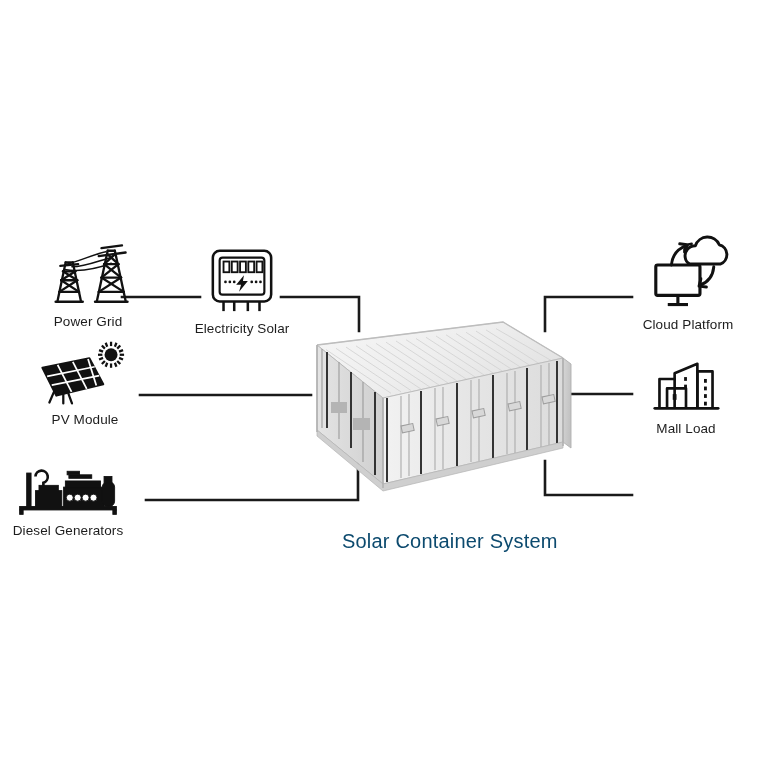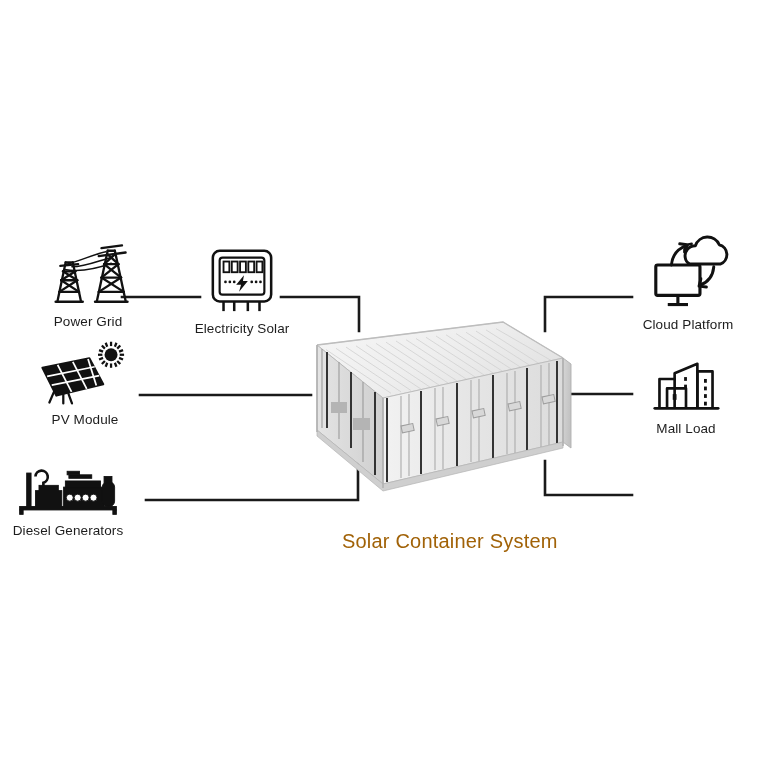--- a/index.html
+++ b/index.html
@@ -32,21 +32,21 @@
     margin-top: 6px;
     font-size: 13.5px;
     color: #1d1d1d;
     font-family: "Liberation Sans", sans-serif;
     white-space: nowrap;
     letter-spacing: 0.1px;
   }
   .sys-title {
     position: absolute;
     font-size: 20px;
-    color: #a16207;
+    color: #0c4a6e;
     font-family: "Liberation Sans", sans-serif;
     white-space: nowrap;
     letter-spacing: 0.2px;
   }
   .connectors {
     position: absolute;
     left: 0;
     top: 0;
     width: 768px;
     height: 768px;

